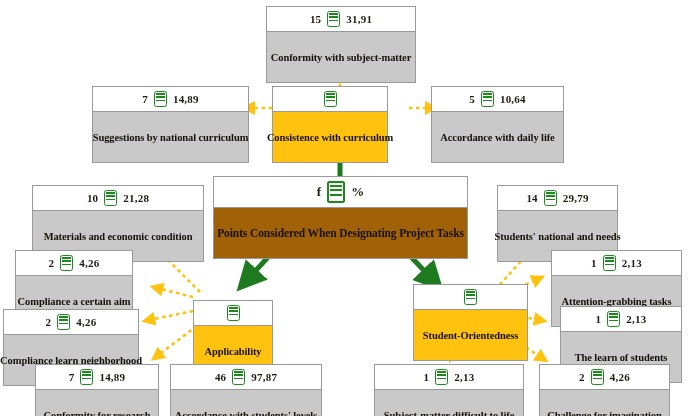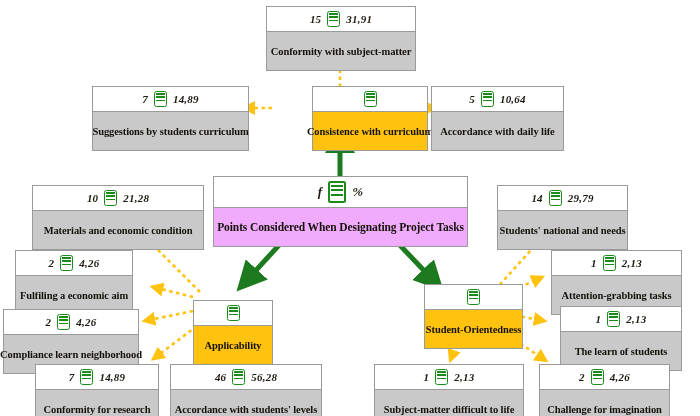--- a/index.html
+++ b/index.html
@@ -22,37 +22,36 @@
   .node .valrow{
     display:flex;align-items:center;justify-content:center;
     gap:6px;
     height:24px;
     background:#ffffff;
     font-weight:bold;
     color:#201a10;
     font-size:11px;
     letter-spacing:.2px;
     white-space:nowrap;
-    font-style:italic;
   }
   .node .label{
     display:flex;align-items:center;justify-content:center;
     height:18px;
     background:#c9c9c9;
     border-top:1px solid #9a9a9a;
     font-weight:bold;
     color:#15110b;
     font-size:10.5px;
     white-space:nowrap;
     letter-spacing:-.1px;
-    padding:10px 3px;
+    padding:16px 3px;
   }
   
   .node.theme .label{background:#ffc20e;}
-  .node.root  .label{background:#f0abfc;font-size:11.5px;text-align:center;}
+  .node.root  .label{background:#a16207;font-size:11.5px;text-align:center;}
   .node.root  .valrow{height:30px;font-size:13px;}
   .node.root{border:1px solid #9a9a9a;}
 
   
   .glyph{
     display:inline-block;
     width:11px;height:14px;
     border:1.6px solid #1a8a1a;
     border-radius:2.5px;
     background:#ffffff;
@@ -150,21 +149,21 @@
       <span class="glyph big">
           <i></i>
           <i></i>
           <i></i>
         </span>
       <span>%</span>
     </div>
     <div class="label">Points Considered When Designating Project Tasks</div>
   </div>
 
-  <div class="node theme" style="left:272px;top:86px;width:116px;margin-left:40px;">
+  <div class="node theme" style="left:272px;top:86px;width:116px;">
     <div class="valrow">
       <span class="glyph">
           <i></i>
           <i></i>
           <i></i>
         </span>
     </div>
     <div class="label">Consistence with curriculum</div>
   </div>
 
@@ -172,21 +171,21 @@
     <div class="valrow">
       <span class="glyph">
           <i></i>
           <i></i>
           <i></i>
         </span>
     </div>
     <div class="label">Applicability</div>
   </div>
 
-  <div class="node theme" style="left:424px;top:284px;width:99px;">
+  <div class="node theme" style="left:413px;top:284px;width:115px;">
     <div class="valrow">
       <span class="glyph">
           <i></i>
           <i></i>
           <i></i>
         </span>
     </div>
     <div class="label">Student-Orientedness</div>
   </div>
 
@@ -206,21 +205,21 @@
   <div class="node" style="left:92px;top:86px;width:157px;">
     <div class="valrow">
       <span>7</span>
       <span class="glyph">
           <i></i>
           <i></i>
           <i></i>
         </span>
       <span>14,89</span>
     </div>
-    <div class="label">Suggestions by students curriculum</div>
+    <div class="label">Suggestions by national curriculum</div>
   </div>
 
   <div class="node" style="left:431px;top:86px;width:133px;">
     <div class="valrow">
       <span>5</span>
       <span class="glyph">
           <i></i>
           <i></i>
           <i></i>
         </span>
@@ -245,21 +244,21 @@
   <div class="node" style="left:15px;top:250px;width:118px;">
     <div class="valrow">
       <span>2</span>
       <span class="glyph">
           <i></i>
           <i></i>
           <i></i>
         </span>
       <span>4,26</span>
     </div>
-    <div class="label">Fulfiling a economic aim</div>
+    <div class="label">Compliance a certain aim</div>
   </div>
 
   <div class="node" style="left:3px;top:309px;width:136px;">
     <div class="valrow">
       <span>2</span>
       <span class="glyph">
           <i></i>
           <i></i>
           <i></i>
         </span>
@@ -282,26 +281,26 @@
   </div>
 
   <div class="node" style="left:170px;top:364px;width:152px;">
     <div class="valrow">
       <span>46</span>
       <span class="glyph">
           <i></i>
           <i></i>
           <i></i>
         </span>
-      <span>56,28</span>
+      <span>97,87</span>
     </div>
     <div class="label">Accordance with students' levels</div>
   </div>
 
-  <div class="node" style="left:497px;top:185px;width:131px;">
+  <div class="node" style="left:497px;top:185px;width:121px;">
     <div class="valrow">
       <span>14</span>
       <span class="glyph">
           <i></i>
           <i></i>
           <i></i>
         </span>
       <span>29,79</span>
     </div>
     <div class="label">Students' national and needs</div>

